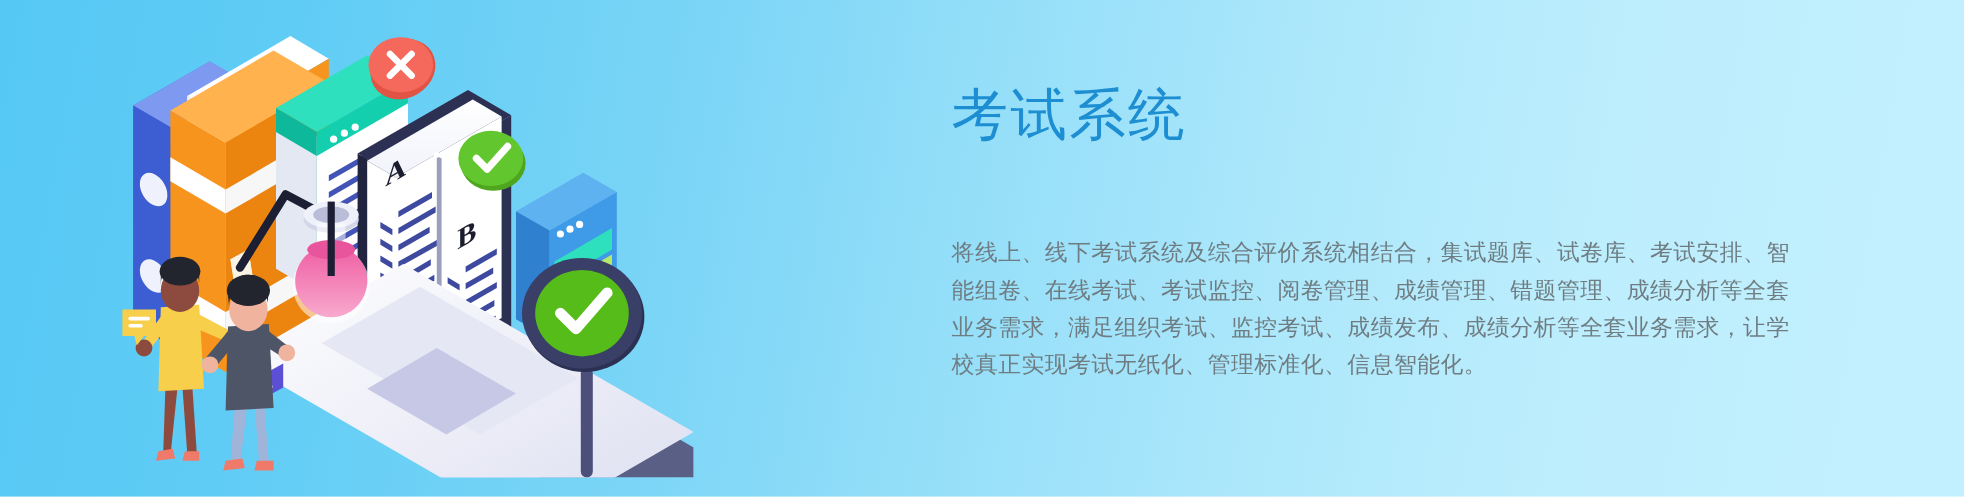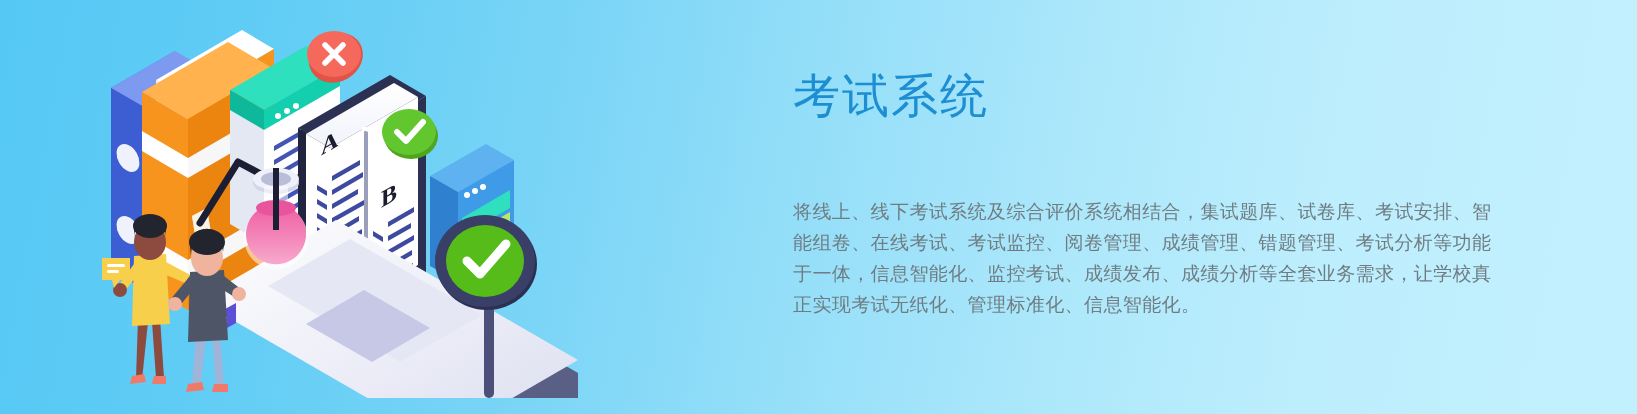--- a/index.html
+++ b/index.html
@@ -287,16 +287,16 @@
         <circle cx="161" cy="276" r="7" fill="#f0b49e"></circle>
         <ellipse cx="129" cy="240" rx="16" ry="18" fill="#f0b49e"></ellipse>
         <path d="M113 238 A16 18 0 0 1 145 234 L146 224 A17 15 0 0 0 112 228 Z" fill="#22242e"></path>
         <ellipse cx="129" cy="224" rx="18" ry="13" fill="#22242e"></ellipse>
       </g>
     </svg>
   </div>
 
   <div class="copy">
     <h1 class="copy-title">考试系统</h1>
-    <p class="copy-body">将线上、线下考试系统及综合评价系统相结合，集试题库、试卷库、考试安排、智能组卷、在线考试、考试监控、阅卷管理、成绩管理、错题管理、考试分析等功能于一体，信息智能化、监控考试、成绩发布、成绩分析等全套业务需求，让学校真正实现考试无纸化、管理标准化、信息智能化。</p>
+    <p class="copy-body">将线上、线下考试系统及综合评价系统相结合，集试题库、试卷库、考试安排、智能组卷、在线考试、考试监控、阅卷管理、成绩管理、错题管理、成绩分析等全套业务需求，满足组织考试、监控考试、成绩发布、成绩分析等全套业务需求，让学校真正实现考试无纸化、管理标准化、信息智能化。</p>
   </div>
 
 </div>
 
 </body></html>

